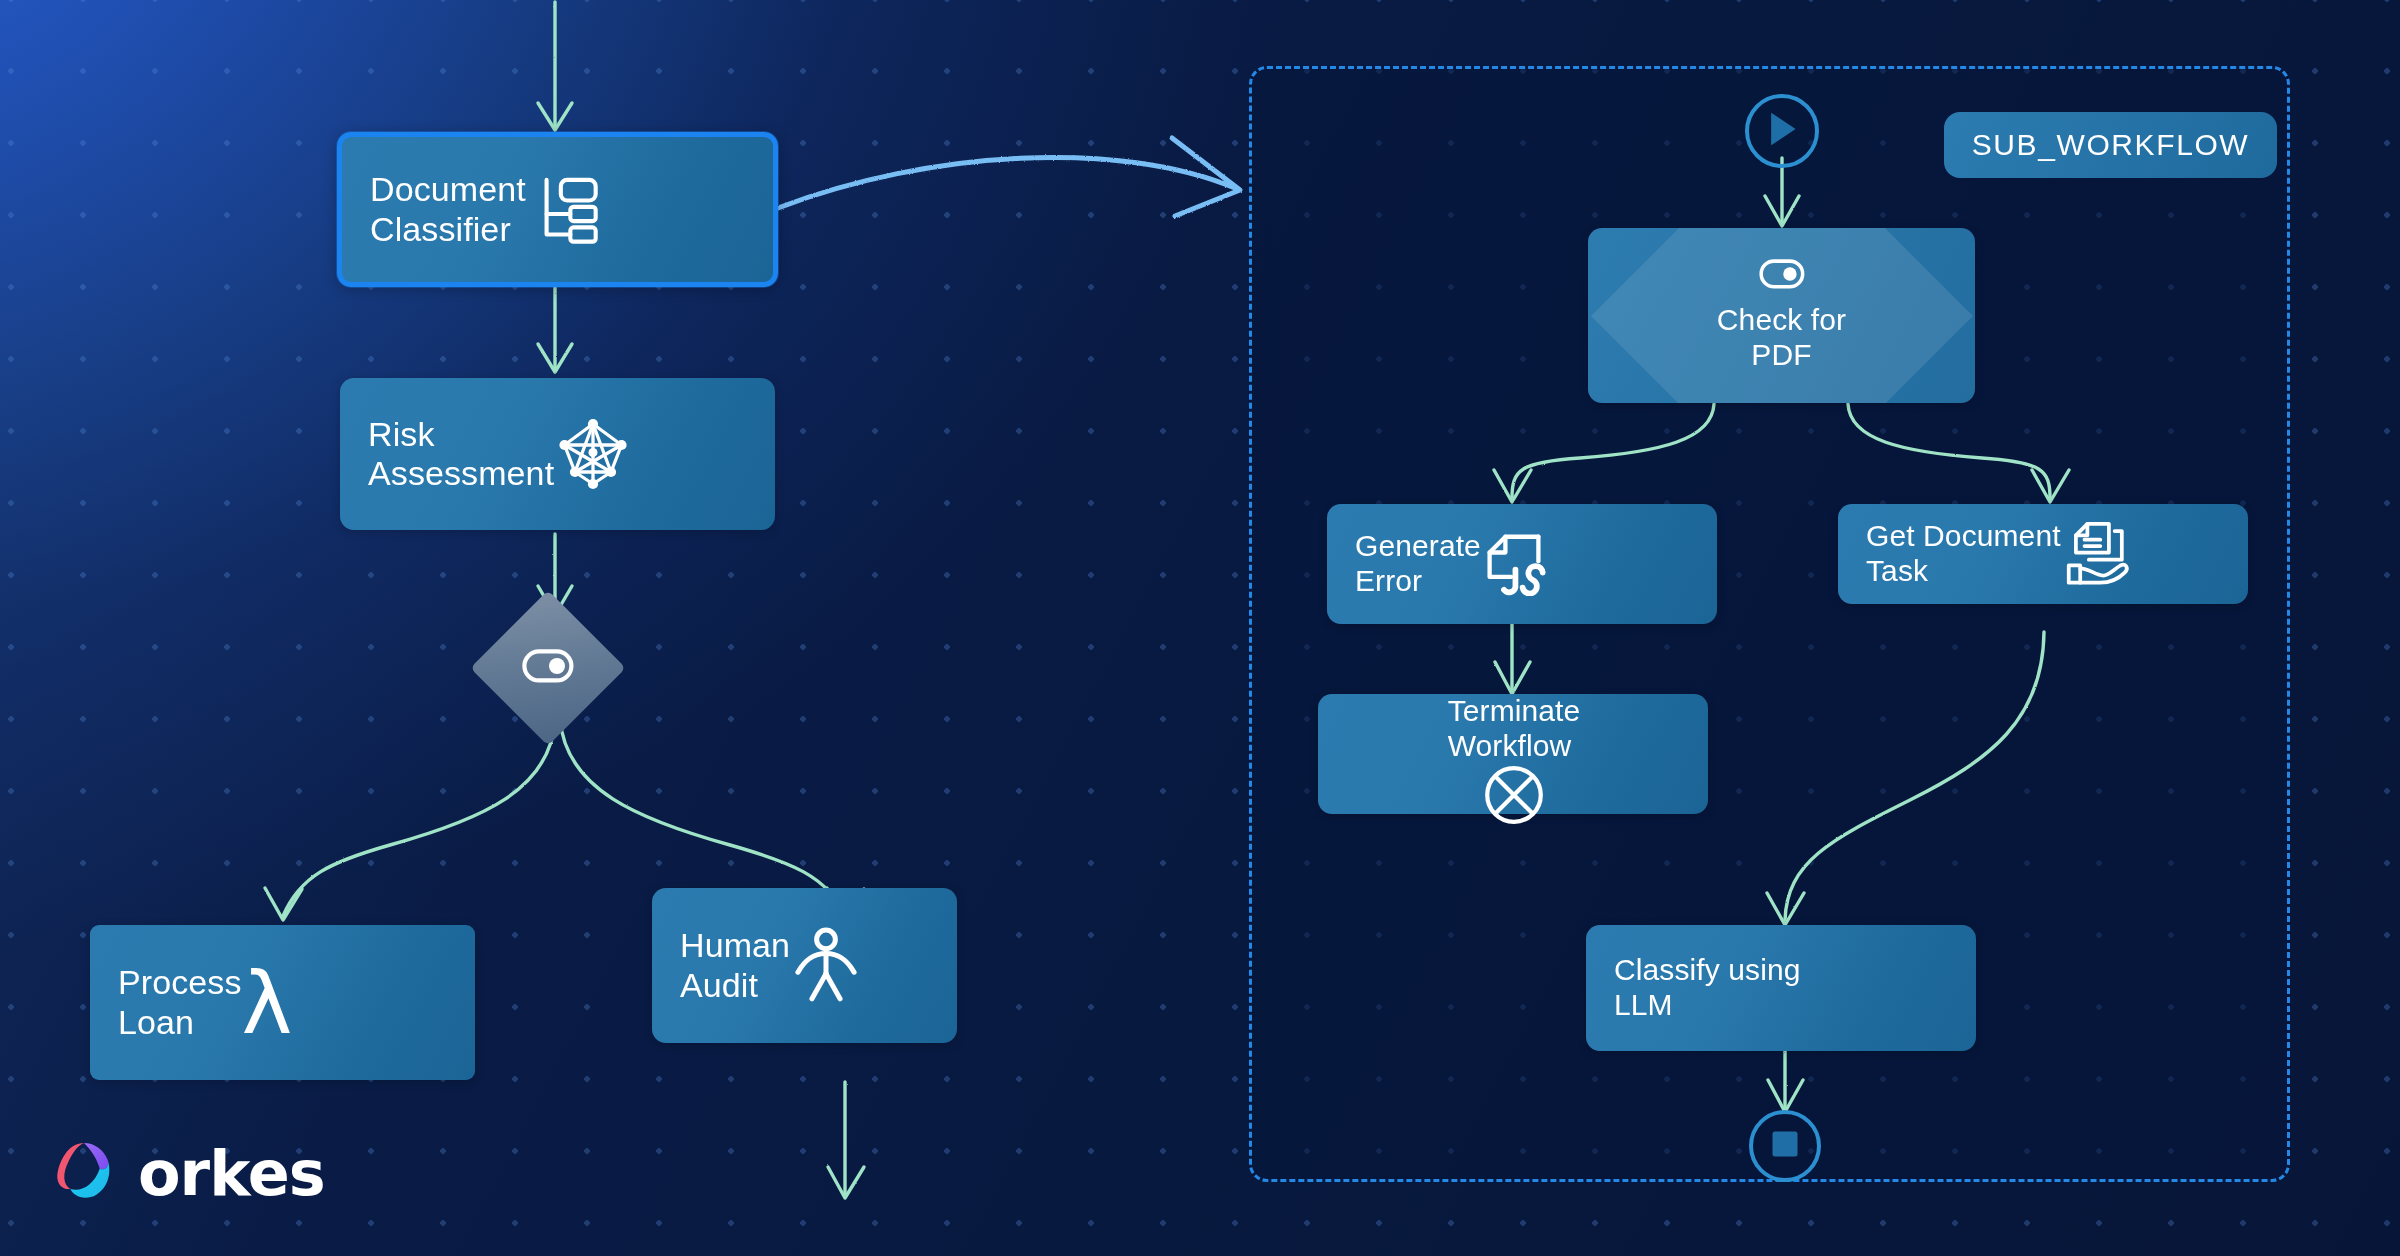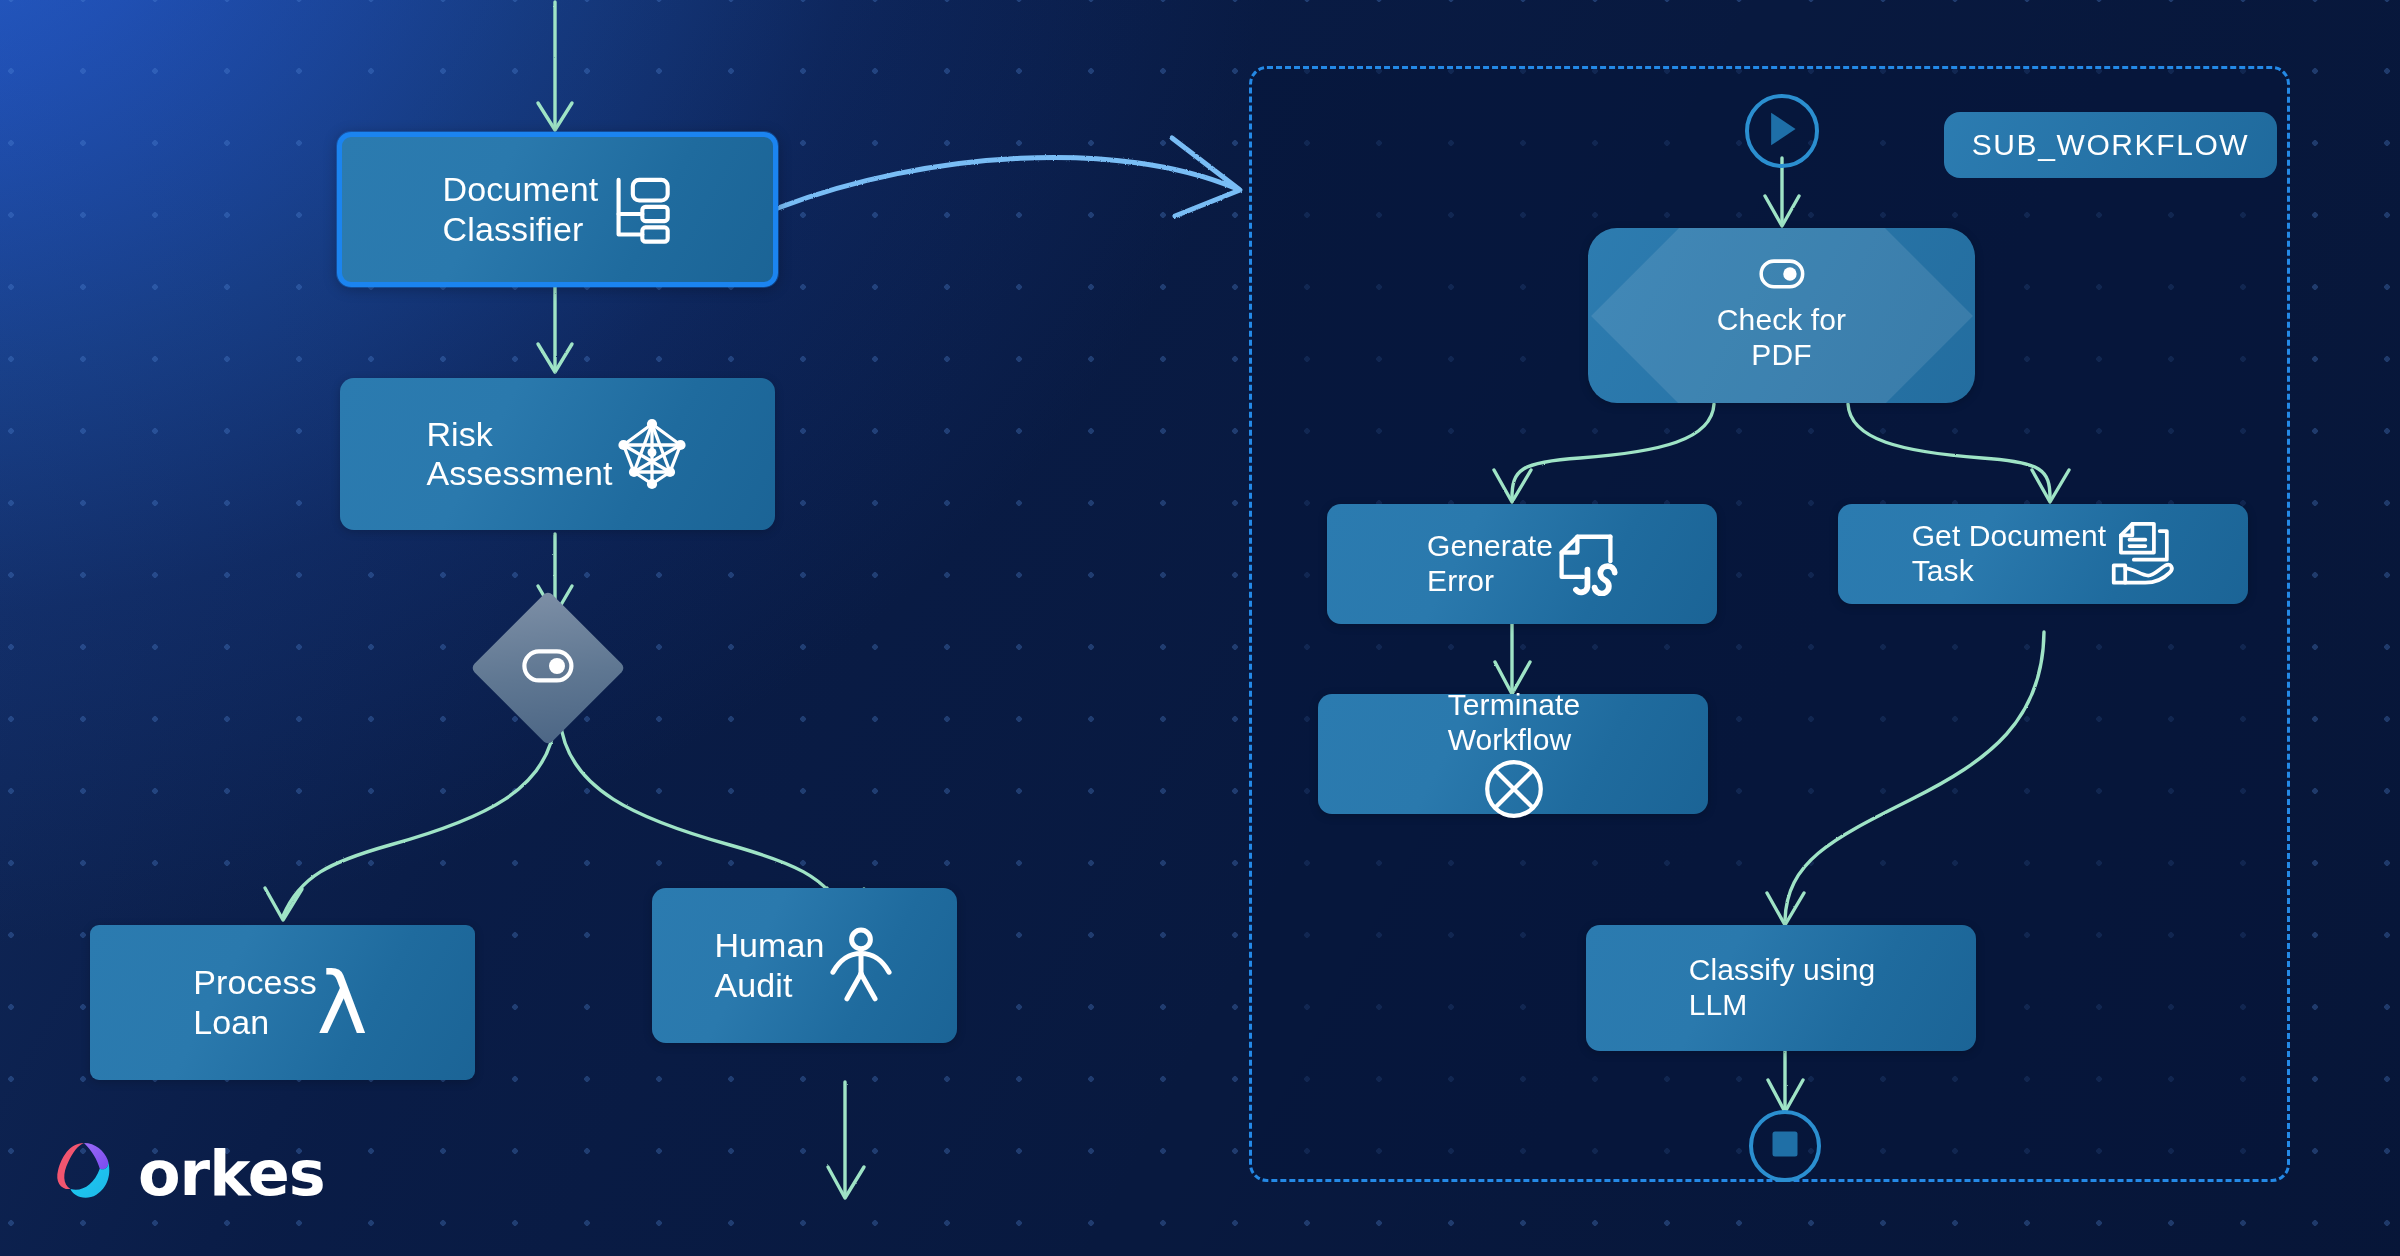--- a/index.html
+++ b/index.html
@@ -32,21 +32,21 @@
   }
 
   .node {
     position: absolute;
     box-sizing: border-box;
     border-radius: 14px;
     background: linear-gradient(118deg, #2b7bb0 0%, #2a79ad 35%, #1f6b9e 70%, #1b6496 100%);
     color: #ffffff;
     display: flex;
     align-items: center;
-    justify-content: center;
+    justify-content: flex-start;
     padding: 0 26px 0 28px;
     box-shadow: 0 2px 10px rgba(0,0,0,0.20);
   }
   .node.active {
     border: 5px solid #1b84f0;
     box-shadow: 0 0 0 1px rgba(27,132,240,0.35), 0 2px 14px rgba(0,0,0,0.28);
   }
   .node .label {
     font-size: 34px;
     line-height: 1.16;
@@ -58,21 +58,20 @@
   .node .icon { flex: 0 0 auto; display: flex; align-items: center; justify-content: center; }
 
   
   .node.decision {
     flex-direction: column;
     justify-content: center;
     align-items: center;
     padding: 0;
     overflow: hidden;
     background: linear-gradient(118deg, #2d7cb0 0%, #236d9f 100%);
-    border-radius: 29px;
   }
   .node.decision .diamond-bg {
     position: absolute;
     left: 50%; top: 50%;
     width: 270px; height: 270px;
     transform: translate(-50%,-50%) rotate(45deg);
     background: rgba(255,255,255,0.10);
   }
   .node.decision .dec-inner {
     position: relative;

